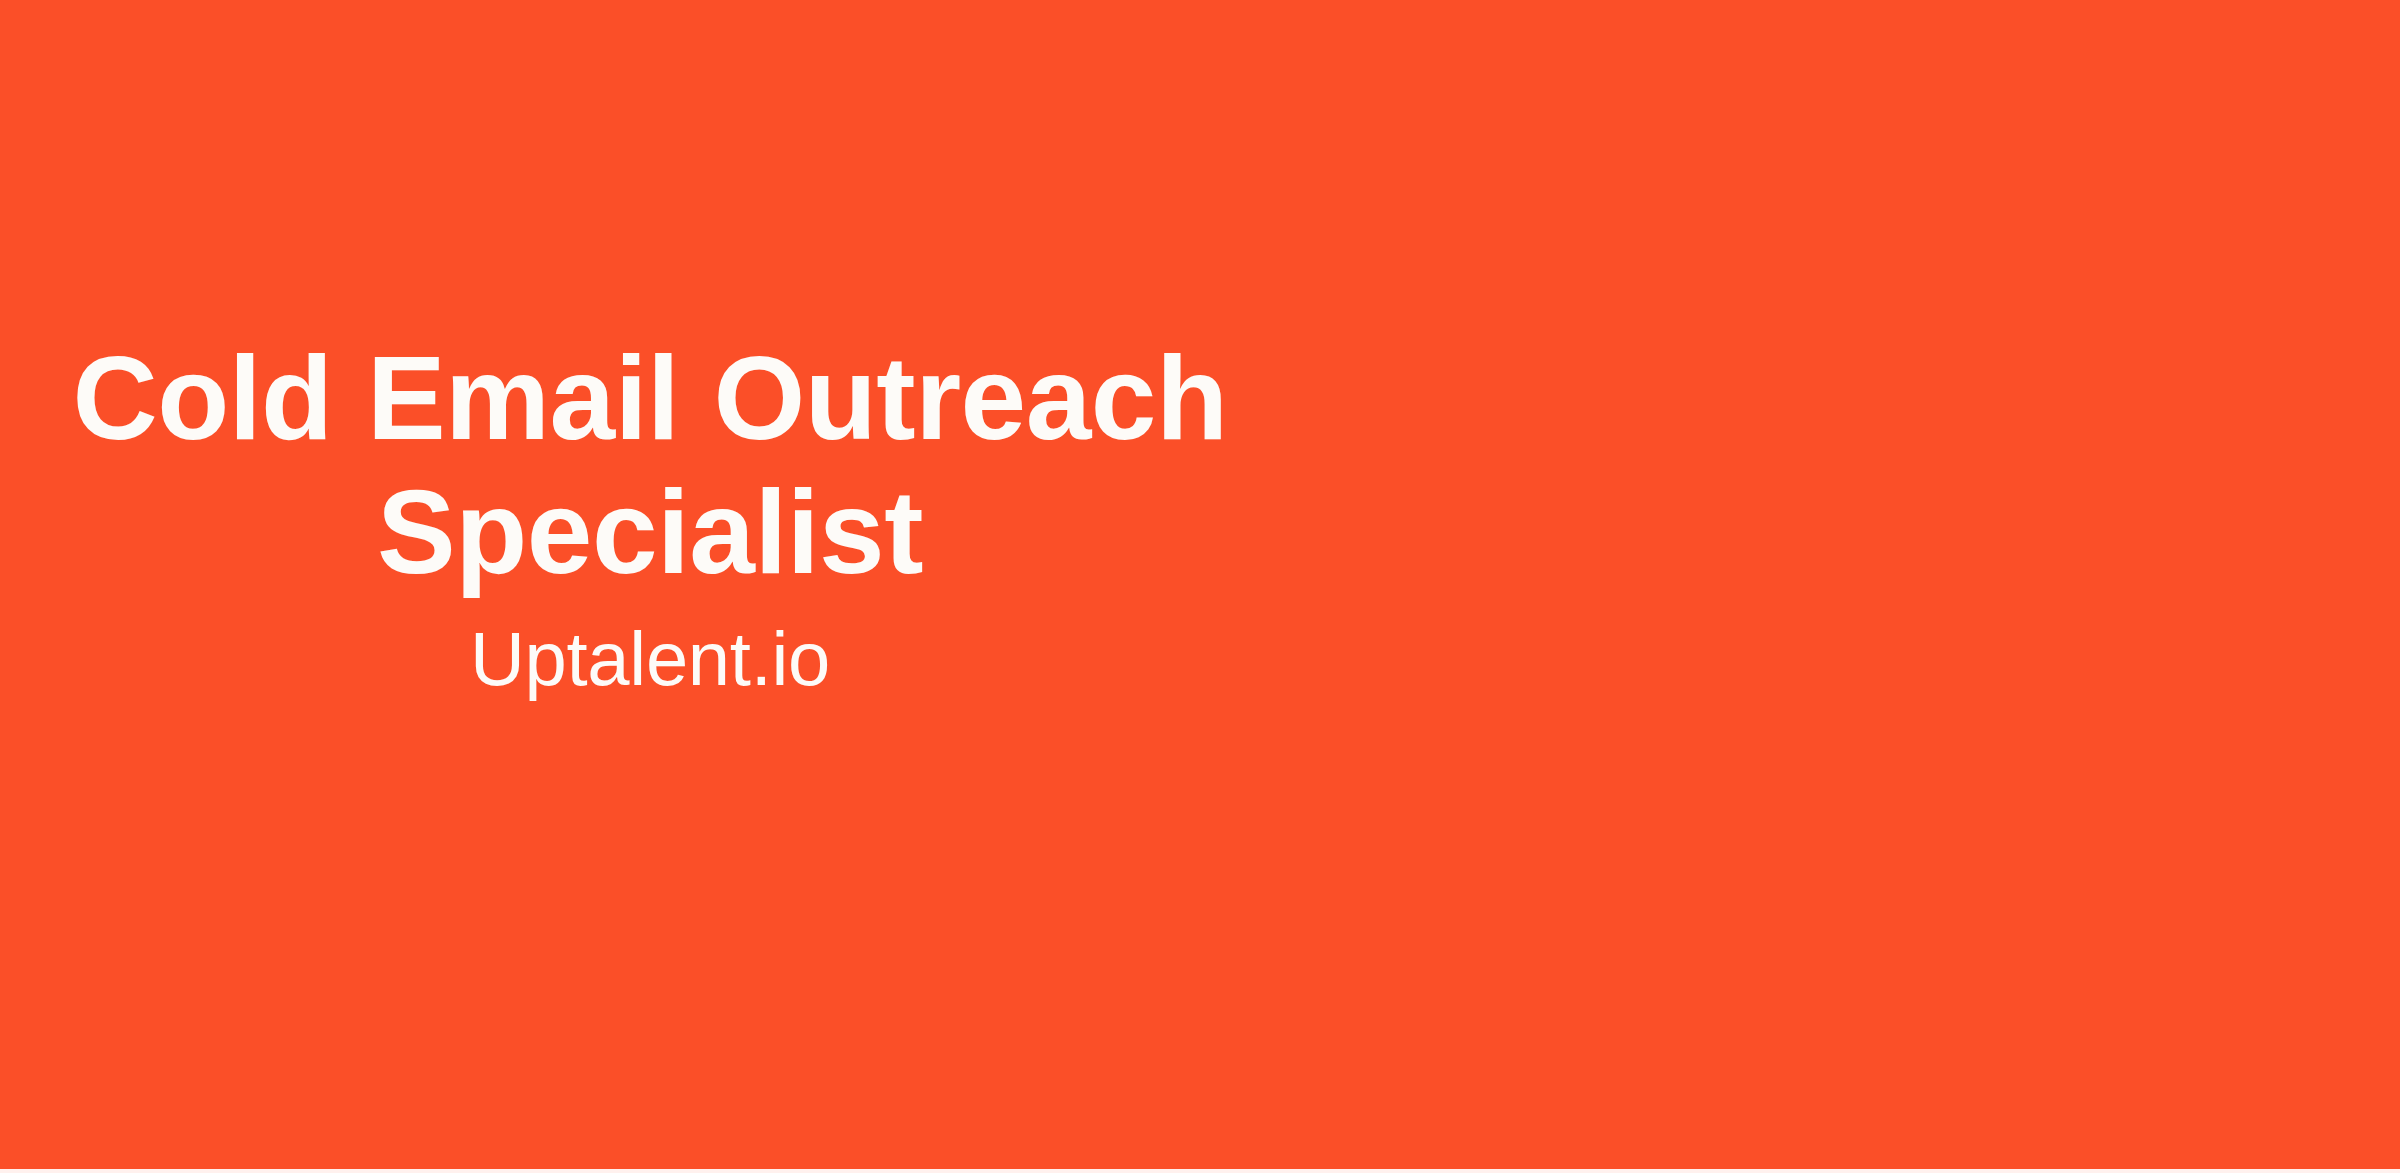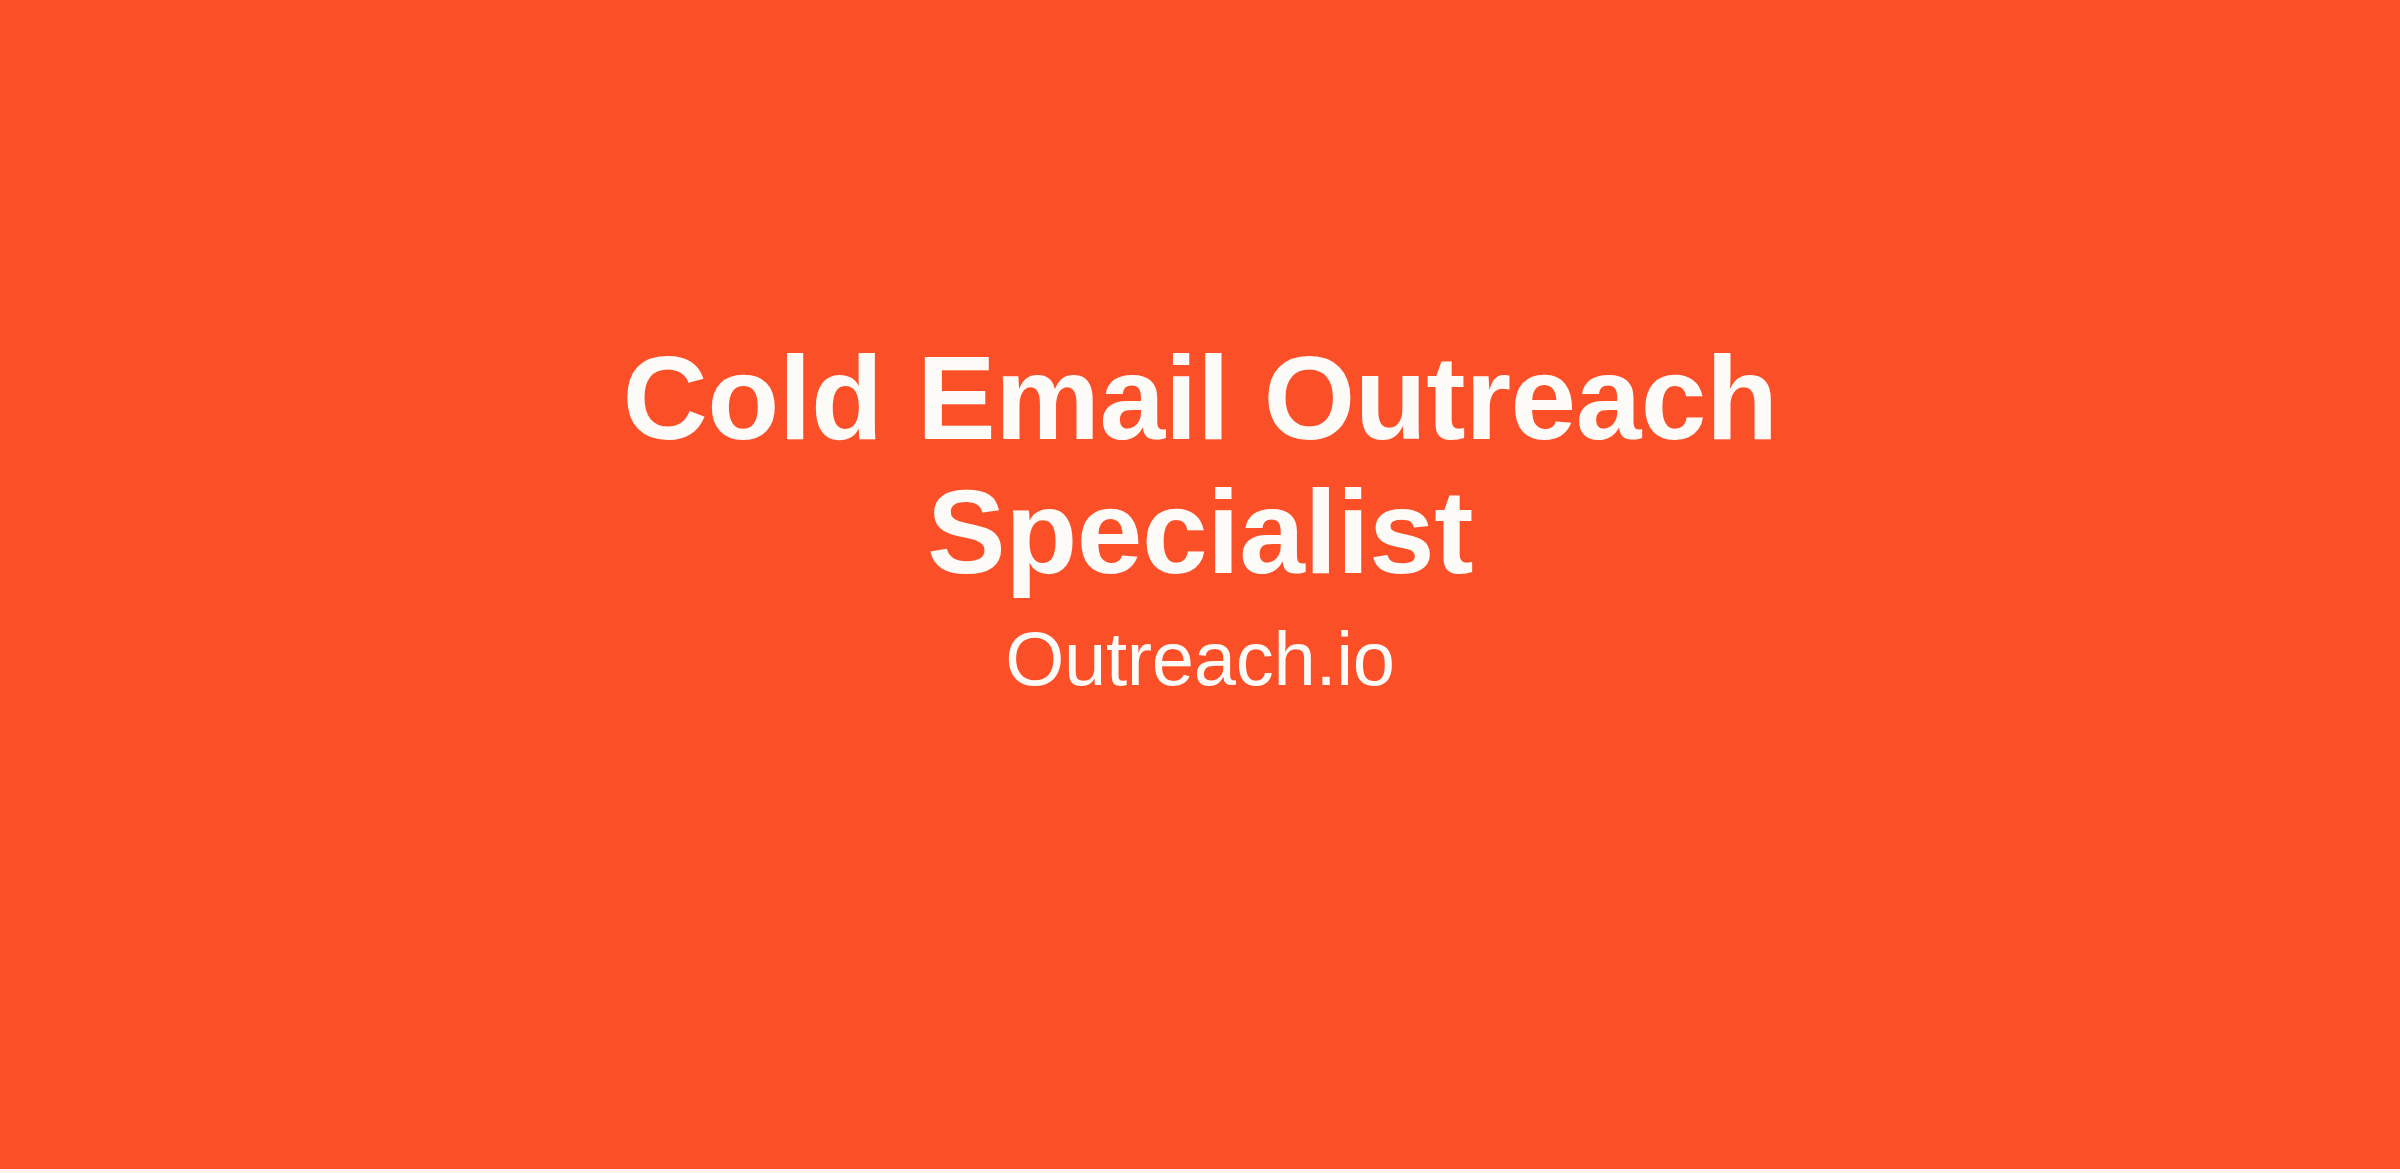--- a/index.html
+++ b/index.html
@@ -28,21 +28,20 @@
 
   
   #hero-content {
     position: absolute;
     left: 0;
     right: 0;
     top: 0;
     height: 1173px;
     display: flex;
     flex-direction: column;
-    align-items: center;
     justify-content: center;
     padding-bottom: 140px;   
     box-sizing: border-box;
     border-radius: 13px;
   }
 
   #hero-title {
     display: block;
     width: 1300px;
     margin: 0;
@@ -83,19 +82,19 @@
 </style>
 </head>
 <body>
 
 <div id="hero-banner">
 
   <div id="hero-content">
 
     <h1 id="hero-title">Cold Email Outreach Specialist</h1>
 
-    <div id="hero-subtitle">Outreach.io</div>
+    <div id="hero-subtitle">Uptalent.io</div>
 
   </div>
 
   <div id="bottom-edge-strip"></div>
 
 </div>
 
 </body></html>

